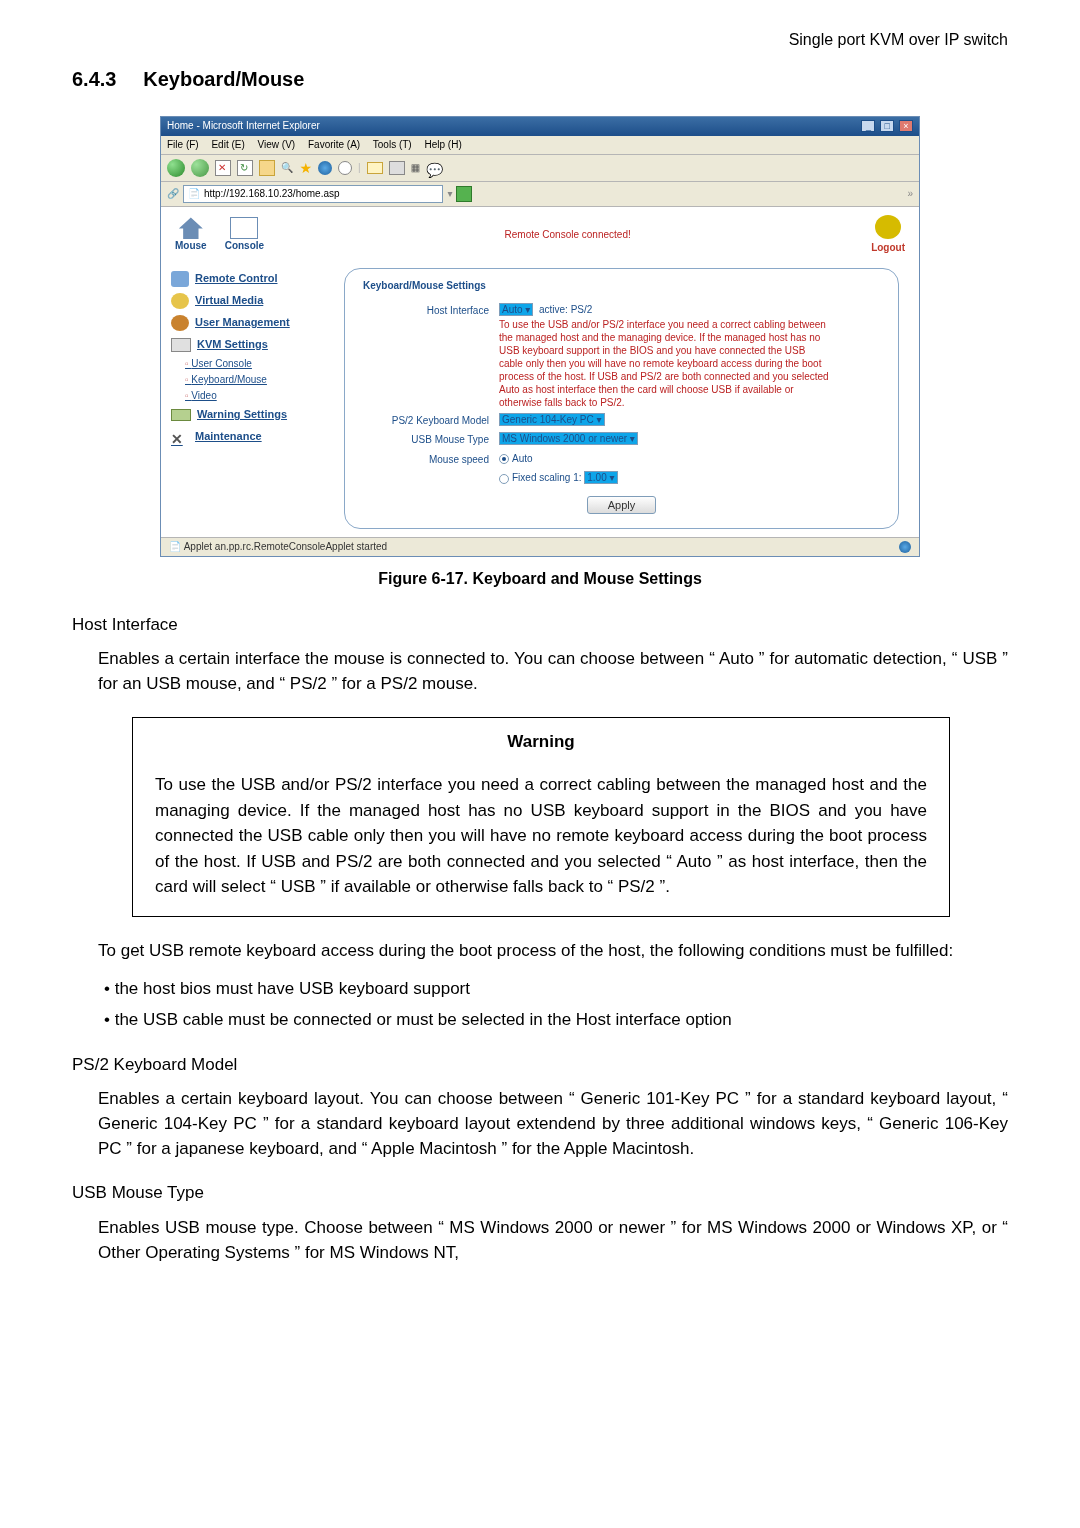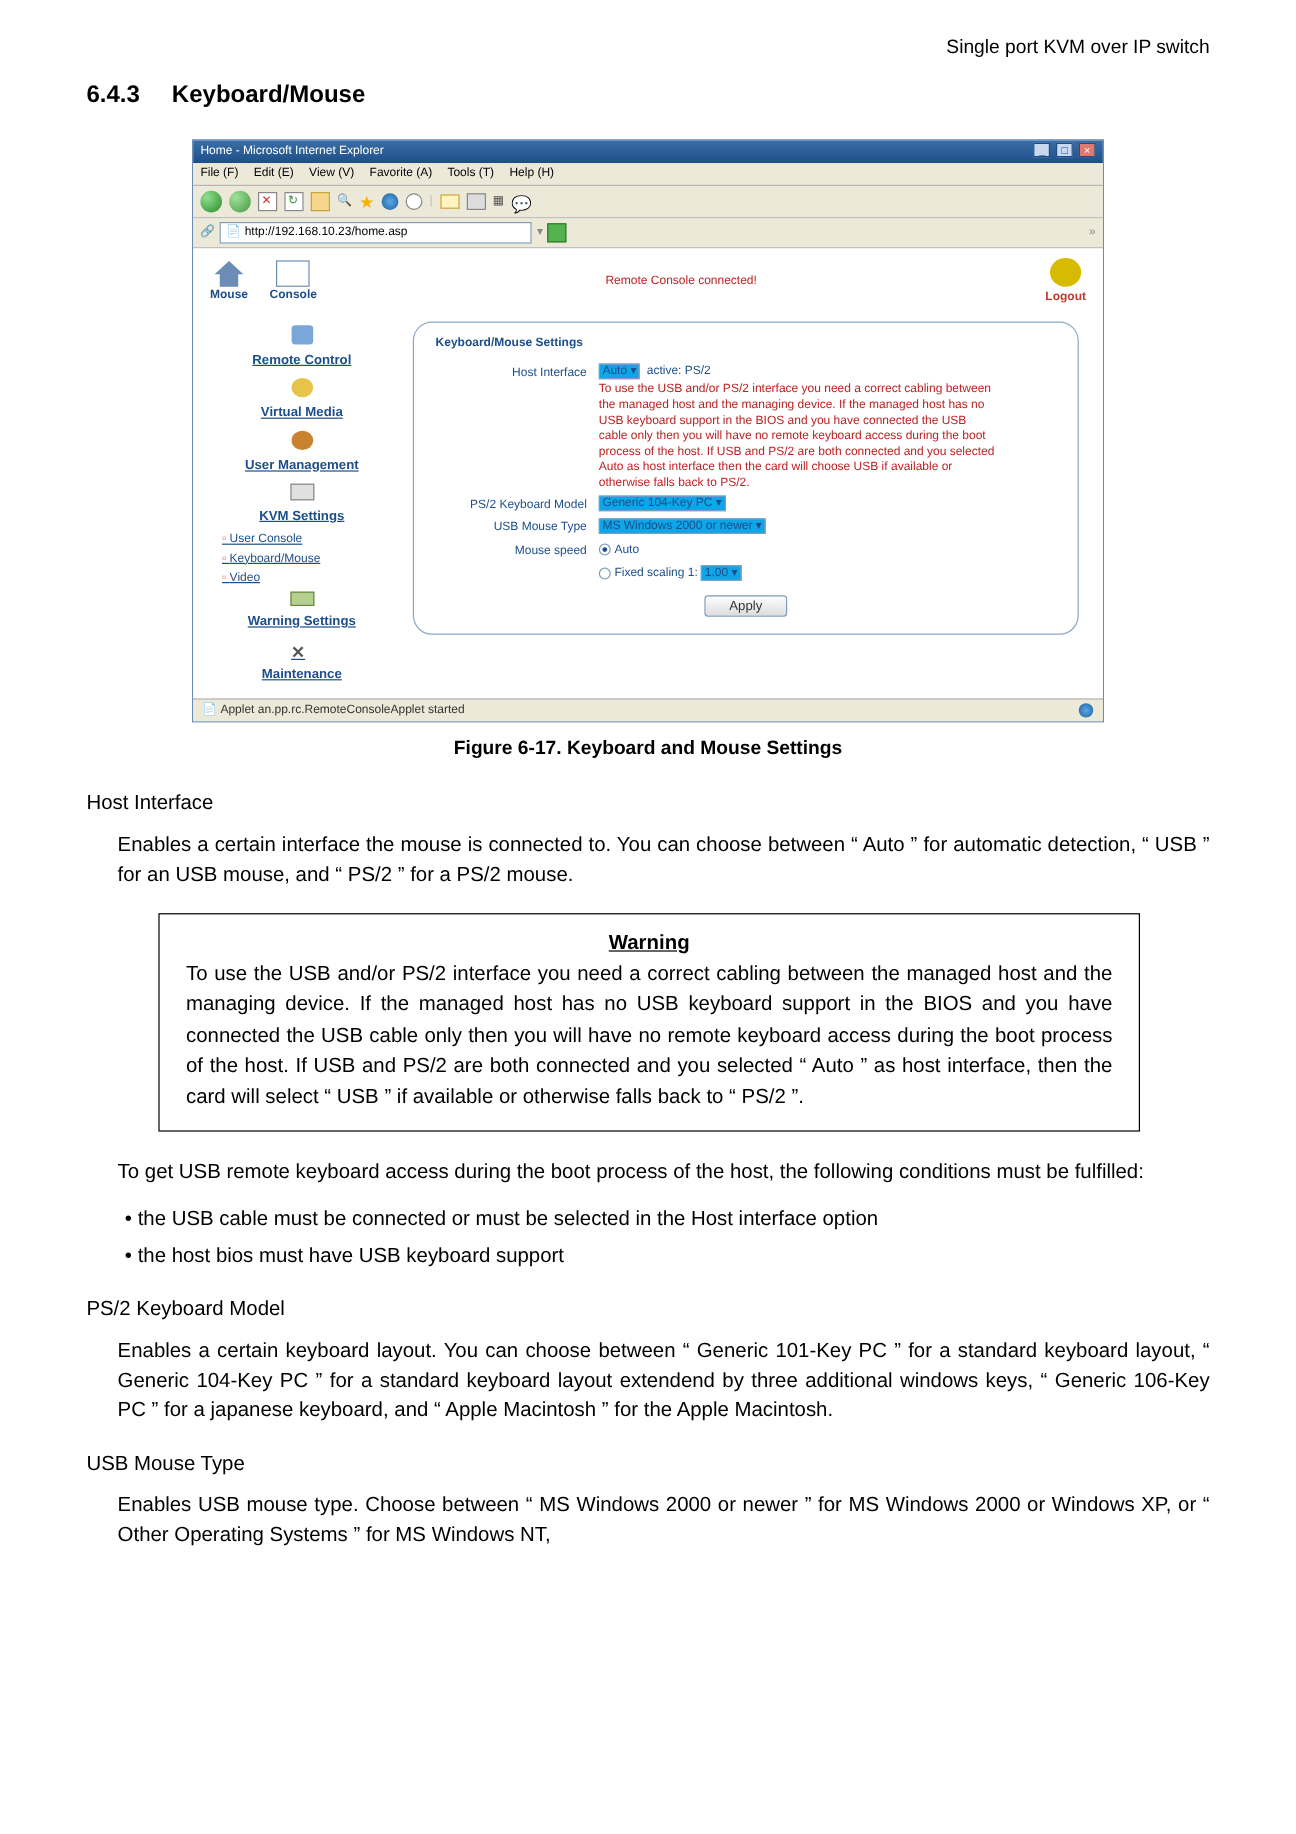--- a/index.html
+++ b/index.html
@@ -33,21 +33,21 @@
   .addr-go { width:16px;height:16px;background:#55b24f;border:1px solid #2f7a2b;}
   .page-top { display:flex; justify-content:space-between; align-items:center; padding:8px 14px 4px; }
   .top-icon-home{ background:#6b8db5; clip-path: polygon(50% 0,100% 50%,82% 50%,82% 100%,18% 100%,18% 50%,0 50%);}
   .top-icon-console{ background:#fff; border:1px solid #6b8db5;}
   .top-icon-logout{ width:26px;height:24px;border-radius:50%;background:#d6bb00;}
   .top-labels { display:flex; gap:18px; }
   .top-label { font-weight:bold; color:#1d4e89; font-size:10px; }
   .status-text { color:#b22; font-size:10px; }
   .content-wrap{ display:flex; }
   .sidebar { width:175px; padding:8px 4px 8px 10px;}
-  .nav-item { display:flex; align-items:center; gap:6px; padding:3px 0; font-size:11px; font-weight:bold; color:#1d4e89; text-decoration:underline; cursor:pointer;flex-direction:column;}
+  .nav-item { display:flex; align-items:center; gap:6px; padding:3px 0; font-size:11px; font-weight:bold; color:#1d4e89; text-decoration:underline; cursor:pointer;}
   .nav-sub { padding-left:14px; font-size:10px; color:#1d4e89; text-decoration:underline; cursor:pointer; line-height:1.6;}
   .nav-ico { width:18px; height:16px; display:inline-block; }
   .ico-remote{background:#7aa7d9;border-radius:3px;}
   .ico-virtual{background:#e6c44a;border-radius:50%;}
   .ico-user{background:#c9822e;border-radius:50%;}
   .ico-kvm{width:20px;height:14px;background:#e0e0e0;border:1px solid #888;}
   .ico-dev{width:20px;height:12px;background:#b5d08f;border:1px solid #6b8a3f;}
   .ico-maint{font-size:14px;color:#555;}
   .main-panel { flex:1; padding:8px 20px 8px 8px; font-size:10px; color:#1d4e89;}
   .fieldset { border:1px solid #8aa8c8; border-radius:16px; padding:10px 14px 14px; }
@@ -59,21 +59,21 @@
   .fld-note { color:#b22; line-height:1.3; max-width:330px;}
   .radio { width:10px;height:10px;border:1px solid #7f9db9;border-radius:50%;display:inline-block;vertical-align:middle;margin-right:3px;}
   .radio.checked::after{content:"";display:block;width:4px;height:4px;border-radius:50%;background:#1d4e89;margin:2px;}
   .apply-btn { display:block; margin:10px auto 0; background:linear-gradient(#fefefe,#dcdcdc); border:1px solid #7f9db9; color:#333; padding:2px 20px; font-size:11px; border-radius:3px;}
   .statusbar { background:#ece9d8; border-top:1px solid #b5b5b5; padding:2px 8px; font-size:10px; color:#333; display:flex; justify-content:space-between; align-items:center;}
   .statusbar .earth{width:12px;height:12px;border-radius:50%;background:radial-gradient(circle,#5aa9e6,#1d5f9c);}
 
   .subhead { font-size: 17px; margin: 8px 0 10px; }
   .para { margin: 0 0 20px 26px; text-align: justify; }
   .warning-box { border: 1px solid #000; margin: 0 0 22px 60px; padding: 12px 22px 16px; width: 818px; }
-  .warning-title { font-weight: bold; text-align: center; margin-bottom: 0; text-decoration: underline; }
+  .warning-title { font-weight: bold; text-align: center; margin-bottom: 18px; }
   .warning-body { text-align: justify; line-height: 1.5; }
   .bullets { margin: 0 0 20px 32px; }
   .bullets li { list-style: none; margin: 6px 0; }
   .bullets li::before { content: "• "; }
   .body-para { margin: 0 0 14px 26px; text-align: justify; }
 </style>
 </head>
 <body>
 
 <div class="header-right">Single port KVM over IP switch</div>
@@ -235,21 +235,21 @@
 <div class="subhead">Host Interface</div>
 <p class="para">Enables a certain interface the mouse is connected to. You can choose between “ Auto ” for automatic detection, “ USB ” for an USB mouse, and “ PS/2 ” for a PS/2 mouse.</p>
 
 <div class="warning-box">
   <div class="warning-title">Warning</div>
   <div class="warning-body">To use the USB and/or PS/2 interface you need a correct cabling between the managed host and the managing device. If the managed host has no USB keyboard support in the BIOS and you have connected the USB cable only then you will have no remote keyboard access during the boot process of the host. If USB and PS/2 are both connected and you selected “ Auto ” as host interface, then the card will select “ USB ” if available or otherwise falls back to “ PS/2 ”.</div>
 </div>
 
 <p class="body-para">To get USB remote keyboard access during the boot process of the host, the following conditions must be fulfilled:</p>
 <ul class="bullets">
+  <li>the host bios must have USB keyboard support</li>
   <li>the USB cable must be connected or must be selected in the Host interface option</li>
-  <li>the host bios must have USB keyboard support</li>
 </ul>
 
 <div class="subhead">PS/2 Keyboard Model</div>
 <p class="para">Enables a certain keyboard layout. You can choose between “ Generic 101-Key PC ” for a standard keyboard layout, “ Generic 104-Key PC ” for a standard keyboard layout extendend by three additional windows keys, “ Generic 106-Key PC ” for a japanese keyboard, and “ Apple Macintosh ” for the Apple Macintosh.</p>
 
 <div class="subhead">USB Mouse Type</div>
 <p class="para">Enables USB mouse type. Choose between “ MS Windows 2000 or newer ” for MS Windows 2000 or Windows XP, or “ Other Operating Systems ” for MS Windows NT,</p>
 
 </body></html>

